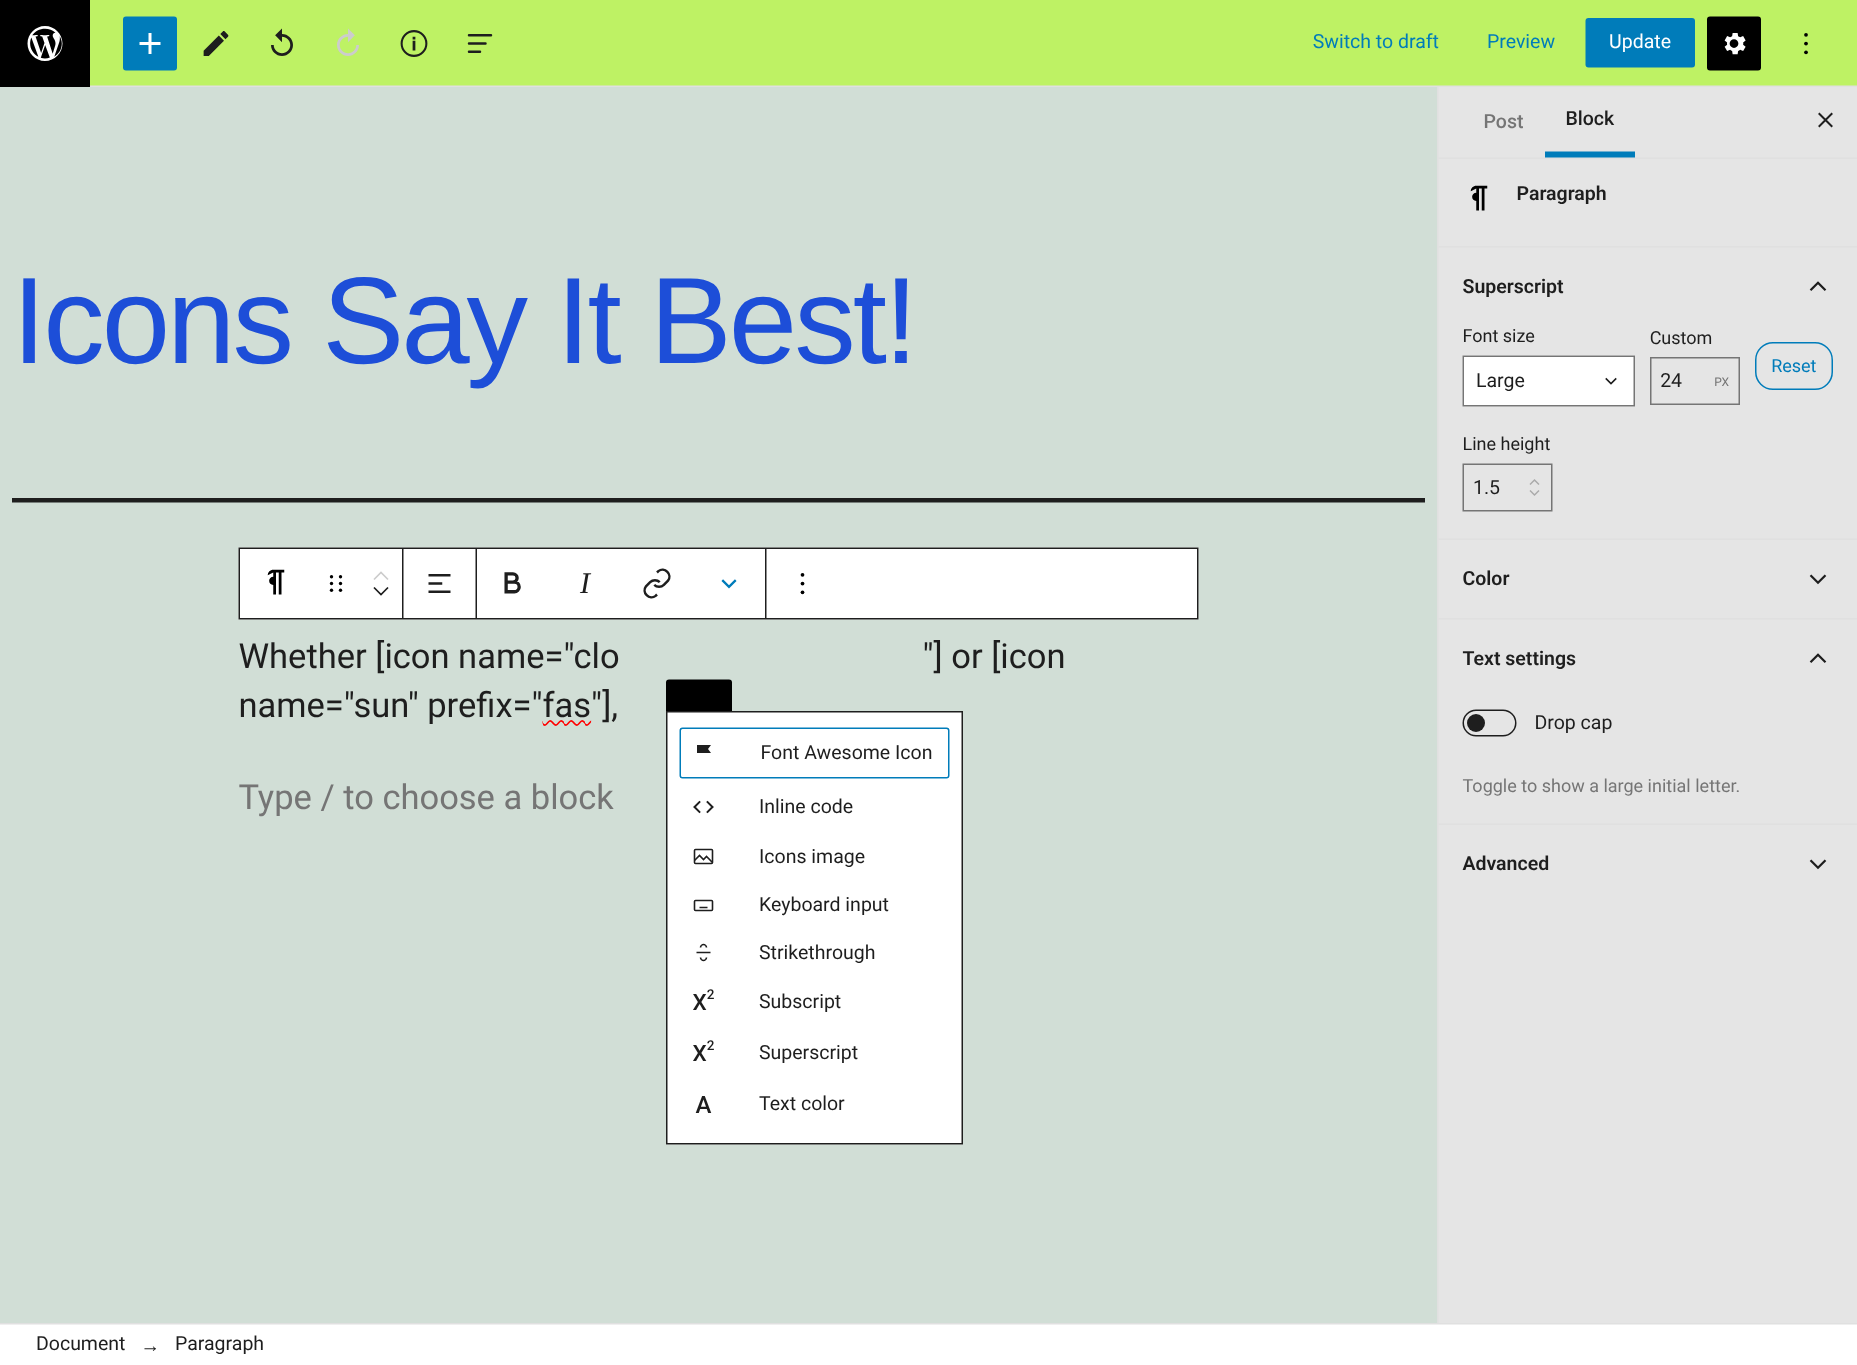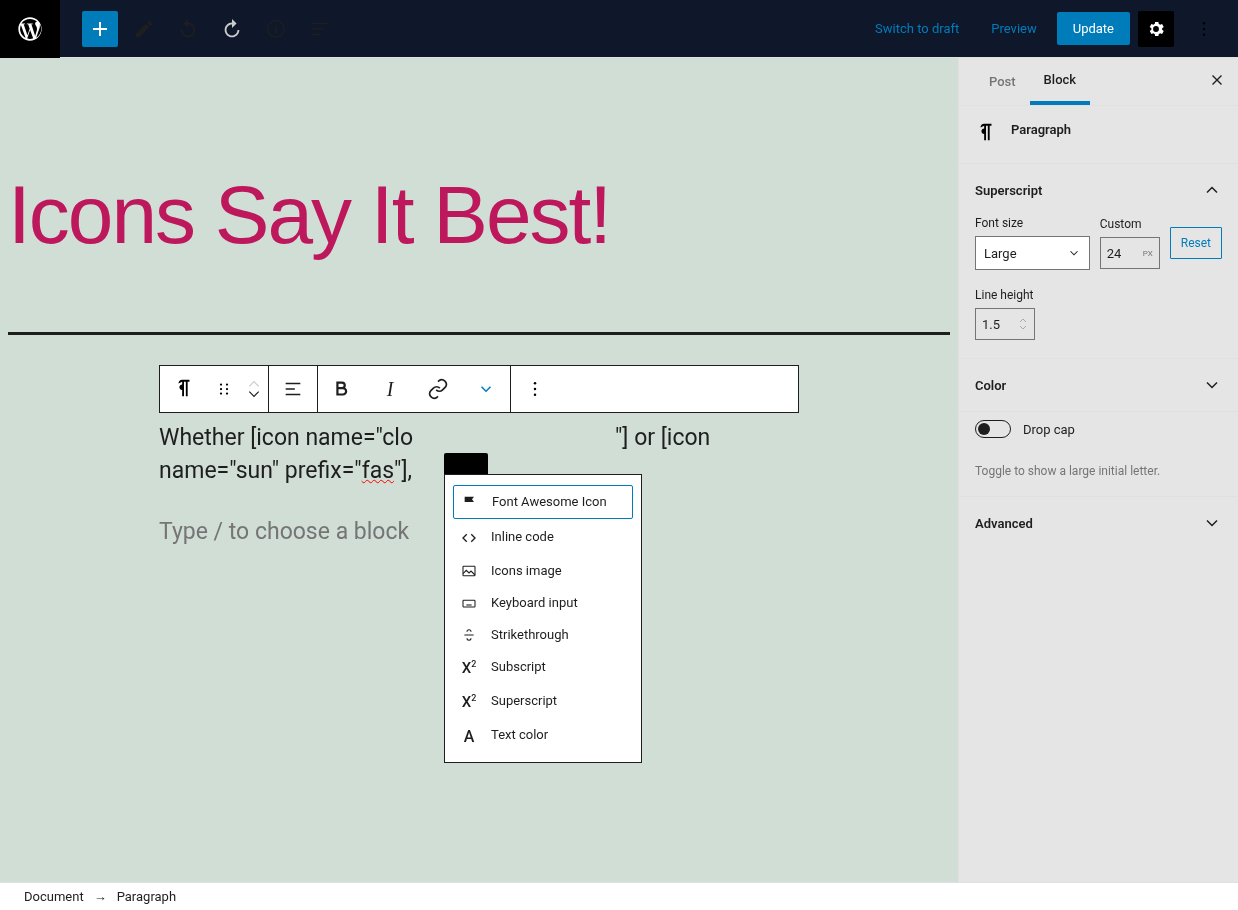--- a/index.html
+++ b/index.html
@@ -1,37 +1,37 @@
 <!DOCTYPE html>
 <html><head>
 <meta charset="utf-8">
 <style>
 * { margin: 0; padding: 0; box-sizing: border-box; }
 body { font-family: -apple-system, BlinkMacSystemFont, "Segoe UI", Roboto, sans-serif; font-size: 13px; color: #1e1e1e; overflow: hidden; }
 
 .app { display: flex; flex-direction: column; height: 910px; width: 1238px; }
 
 
-.top-toolbar { height: 58px; display: flex; align-items: center; justify-content: space-between; border-bottom: 1px solid #e0e0e0; background: #0f172a; }
+.top-toolbar { height: 58px; display: flex; align-items: center; justify-content: space-between; border-bottom: 1px solid #e0e0e0; background: #bef264; }
 .top-left { display: flex; align-items: center; height: 100%; }
 .wp-logo { width: 60px; height: 58px; background: #000; display: flex; align-items: center; justify-content: center; }
 .wp-logo svg { width: 28px; height: 28px; fill: #fff; }
 .toolbar-btn { width: 36px; height: 36px; display: flex; align-items: center; justify-content: center; margin: 0 4px; border-radius: 2px; cursor: pointer; }
 .add-btn { background: #007cba; color: #fff; margin-left: 22px; }
 .add-btn svg { fill: #fff; width: 24px; height: 24px; }
 .top-right { display: flex; align-items: center; gap: 8px; padding-right: 12px; }
 .text-btn { color: #007cba; padding: 8px 12px; cursor: pointer; }
 .update-btn { background: #007cba; color: #fff; padding: 9px 16px; border-radius: 2px; cursor: pointer; }
 .gear-btn { width: 36px; height: 36px; background: #000; display: flex; align-items: center; justify-content: center; border-radius: 2px; }
 .gear-btn svg { fill: #fff; width: 20px; height: 20px; }
 
 
 .main { display: flex; flex: 1; overflow: hidden; }
 .canvas { flex: 1; background: #d1ded6; position: relative; overflow: hidden; }
-.title { font-size: 82px; font-weight: 400; color: #be185d; padding: 110px 8px 0 8px; font-family: -apple-system, sans-serif; letter-spacing: -2px; }
+.title { font-size: 82px; font-weight: 400; color: #1d4ed8; padding: 110px 8px 0 8px; font-family: -apple-system, sans-serif; letter-spacing: -2px; }
 .divider { margin: 70px 8px 0 8px; border-bottom: 3px solid #1e1e1e; }
 
 .paragraph-content { margin: 30px auto 0; width: 640px; position: relative; }
 
 
 .block-toolbar { display: flex; background: #fff; border: 1px solid #1e1e1e; height: 48px; margin-bottom: 8px; }
 .bt-group { display: flex; align-items: center; border-right: 1px solid #1e1e1e; }
 .bt-btn { width: 48px; height: 46px; display: flex; align-items: center; justify-content: center; cursor: pointer; }
 .bt-drag { width: 32px; display: flex; align-items: center; justify-content: center; }
 .bt-updown { width: 28px; display: flex; flex-direction: column; align-items: center; justify-content: center; color: #aaa; }
@@ -40,21 +40,21 @@
 .para-text { font-size: 23px; color: #1e1e1e; line-height: 1.45; }
 .underlined { text-decoration: underline wavy red; text-decoration-thickness: 1px; }
 
 .placeholder { margin: 30px auto 0; width: 640px; font-size: 23px; color: #757575; }
 
 
 .more-tooltip { position: absolute; top: 395px; left: 444px; background: #000; color: #fff; padding: 20px 8px; font-size: 12px; border-radius: 2px; }
 
 
 .dropdown { position: absolute; top: 416px; left: 444px; width: 198px; background: #fff; border: 1px solid #1e1e1e; padding: 8px 0; }
-.dd-item { display: flex; gap: 12px; padding: 8px 14px; cursor: pointer; font-size: 13px; }
+.dd-item { display: flex; align-items: center; gap: 27px; padding: 8px 14px; cursor: pointer; font-size: 13px; }
 .dd-item.selected { border: 1px solid #007cba; margin: 2px 8px; border-radius: 2px; padding: 8px 6px; }
 .dd-icon { width: 20px; display: flex; justify-content: center; }
 
 
 .sidebar { width: 280px; background: #e5e5e5; border-left: 1px solid #e0e0e0; display: flex; flex-direction: column; }
 .sb-tabs { display: flex; align-items: center; height: 48px; border-bottom: 1px solid #e0e0e0; padding: 0 16px; position: relative; }
 .sb-tab { padding: 14px 14px; cursor: pointer; font-weight: 500; color: #757575; }
 .sb-tab.active { color: #1e1e1e; border-bottom: 4px solid #007cba; }
 .sb-close { position: absolute; right: 12px; cursor: pointer; }
 
@@ -65,21 +65,21 @@
 .sb-panel { border-top: 1px solid #e0e0e0; }
 .sb-panel-head { display: flex; justify-content: space-between; align-items: center; padding: 16px; cursor: pointer; font-weight: 600; }
 
 .sb-panel-body { padding: 0 16px 18px; }
 .sb-row { display: flex; gap: 10px; align-items: center; }
 .sb-field { display: flex; flex-direction: column; gap: 6px; }
 .sb-label { font-size: 12px; color: #1e1e1e; }
 .sb-select { height: 34px; border: 1px solid #757575; padding: 0 8px; font-size: 13px; background: #fff; display: flex; align-items: center; justify-content: space-between; }
 .sb-input { height: 32px; border: 1px solid #757575; padding: 0 6px; font-size: 13px; display: flex; align-items: center; justify-content: space-between; }
 .sb-unit { font-size: 8px; color: #757575; }
-.sb-reset { height: 32px; border: 1px solid #007cba; color: #007cba; padding: 0 10px; font-size: 12px; display: flex; align-items: center; border-radius: 1px; }
+.sb-reset { height: 32px; border: 1px solid #007cba; color: #007cba; padding: 0 10px; font-size: 12px; display: flex; align-items: center; border-radius: 12px; }
 
 .sb-toggle-row { display: flex; align-items: center; gap: 12px; margin-top: 8px; }
 .toggle { width: 36px; height: 18px; border: 1px solid #1e1e1e; border-radius: 9px; position: relative; }
 .toggle-knob { width: 12px; height: 12px; background: #1e1e1e; border-radius: 50%; position: absolute; top: 2px; left: 2px; }
 .sb-hint { font-size: 12px; color: #757575; margin-top: 26px; }
 
 
 .breadcrumb { height: 28px; background: #fff; border-top: 1px solid #e0e0e0; display: flex; align-items: center; padding: 0 24px; font-size: 13px; gap: 10px; }
 </style>
 </head>
@@ -345,20 +345,26 @@
       <div class="sb-panel">
         <div class="sb-panel-head">
           <span>Color</span>
           <svg width="20" height="20" viewBox="0 0 24 24">
               <path d="M6 9l6 6 6-6" stroke="#1e1e1e" stroke-width="1.8" fill="none"></path>
             </svg>
         </div>
       </div>
 
       <div class="sb-panel">
+        <div class="sb-panel-head">
+          <span>Text settings</span>
+          <svg width="20" height="20" viewBox="0 0 24 24">
+              <path d="M6 15l6-6 6 6" stroke="#1e1e1e" stroke-width="1.8" fill="none"></path>
+            </svg>
+        </div>
         <div class="sb-panel-body">
           <div class="sb-toggle-row">
             <div class="toggle">
                 <div class="toggle-knob"></div>
               </div>
             <span>Drop cap</span>
           </div>
           <div class="sb-hint">Toggle to show a large initial letter.</div>
         </div>
       </div>

